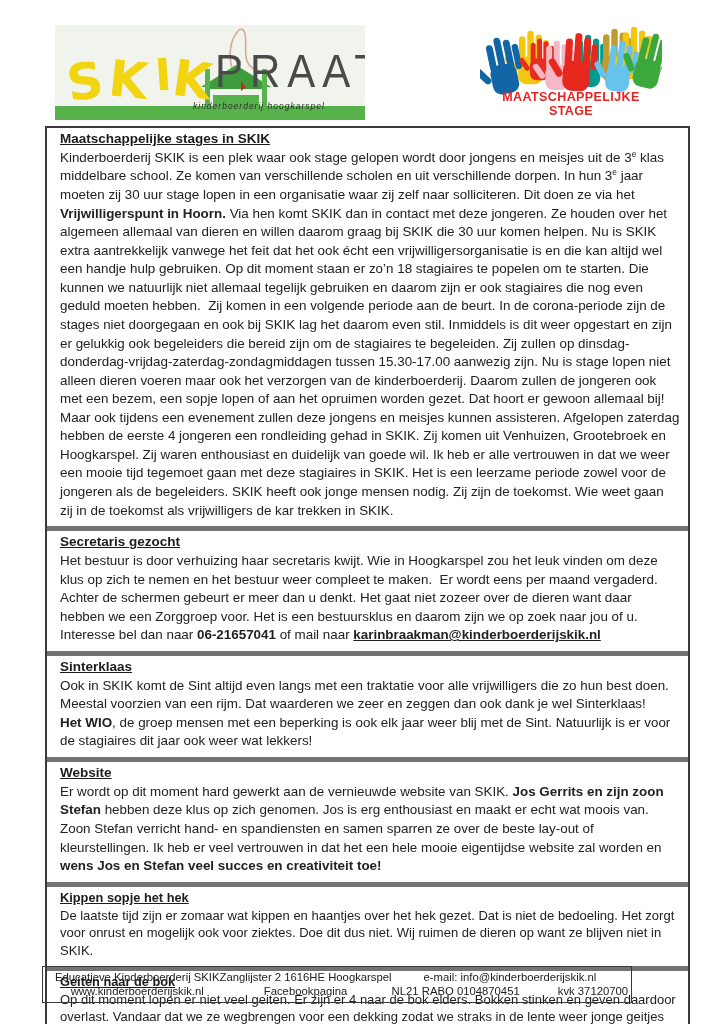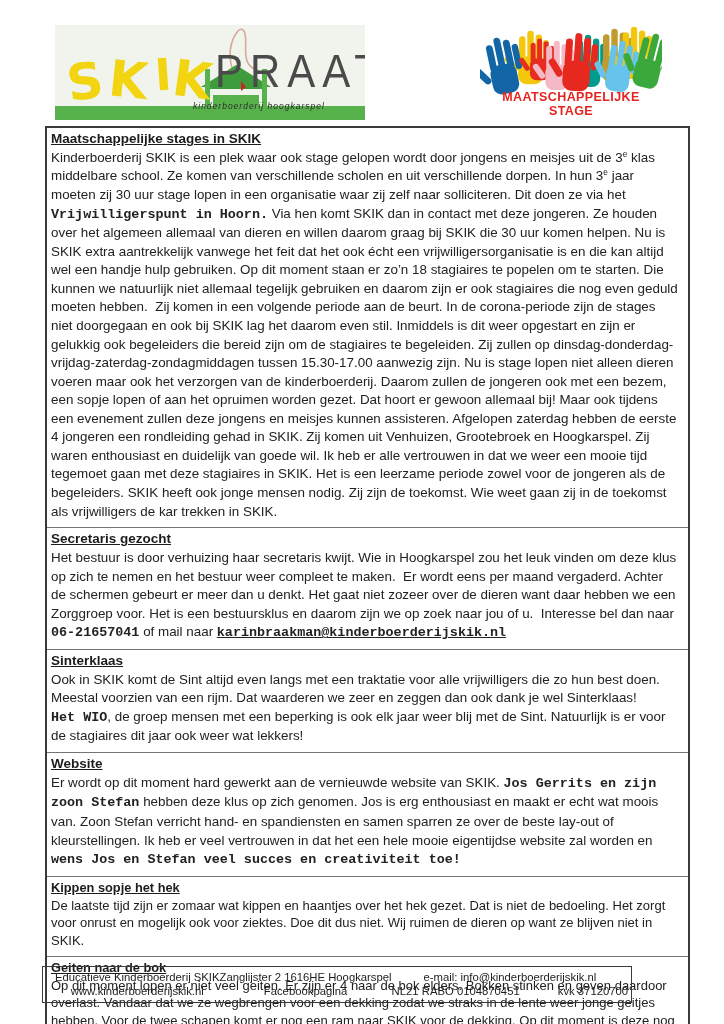--- a/index.html
+++ b/index.html
@@ -35,32 +35,32 @@
   .stage-label{
     position:absolute;left:0;right:0;bottom:2px;
     font-weight:700;font-size:12.5px;letter-spacing:0.4px;
   }
 
   
   .main-box{
     position:absolute;left:45px;top:126px;width:645px;box-sizing:border-box;
     border:2px solid #3a3a3a;background:#fff;
   }
-  .sec{padding:2px 8px 6px 4px;}
-  .sec + .sec{border-top:1px solid #737373;}
+  .sec{padding:2px 8px 6px 13px;}
+  .sec + .sec{border-top:5px solid #737373;}
   .sec-title{
     margin:0;font-size:13.5px;font-weight:700;text-decoration:underline;
     line-height:1.4;color:#1c1c1c;
   }
   .sec-body{
     margin:0;font-size:13.4px;line-height:1.385;white-space:pre-wrap;color:#222;
   }
   .sec.small .sec-title{font-size:12.8px;}
   .sec.small .sec-body{font-size:13px;line-height:1.36;}
-  .b{font-weight:700;font-family:Liberation Mono, monospace;}
+  .b{font-weight:700;}
   .u{text-decoration:underline;}
   .sup{vertical-align:super;font-size:0.62em;line-height:0;}
 
   
   .footer-box{
     position:absolute;left:42px;top:966px;width:590px;box-sizing:border-box;
     border:1.5px solid #3a3a3a;padding:4px 12px 5px 12px;
     display:grid;grid-template-columns:1.05fr 1.05fr 1.35fr;row-gap:2px;
     font-size:11.3px;color:#222;
   }

